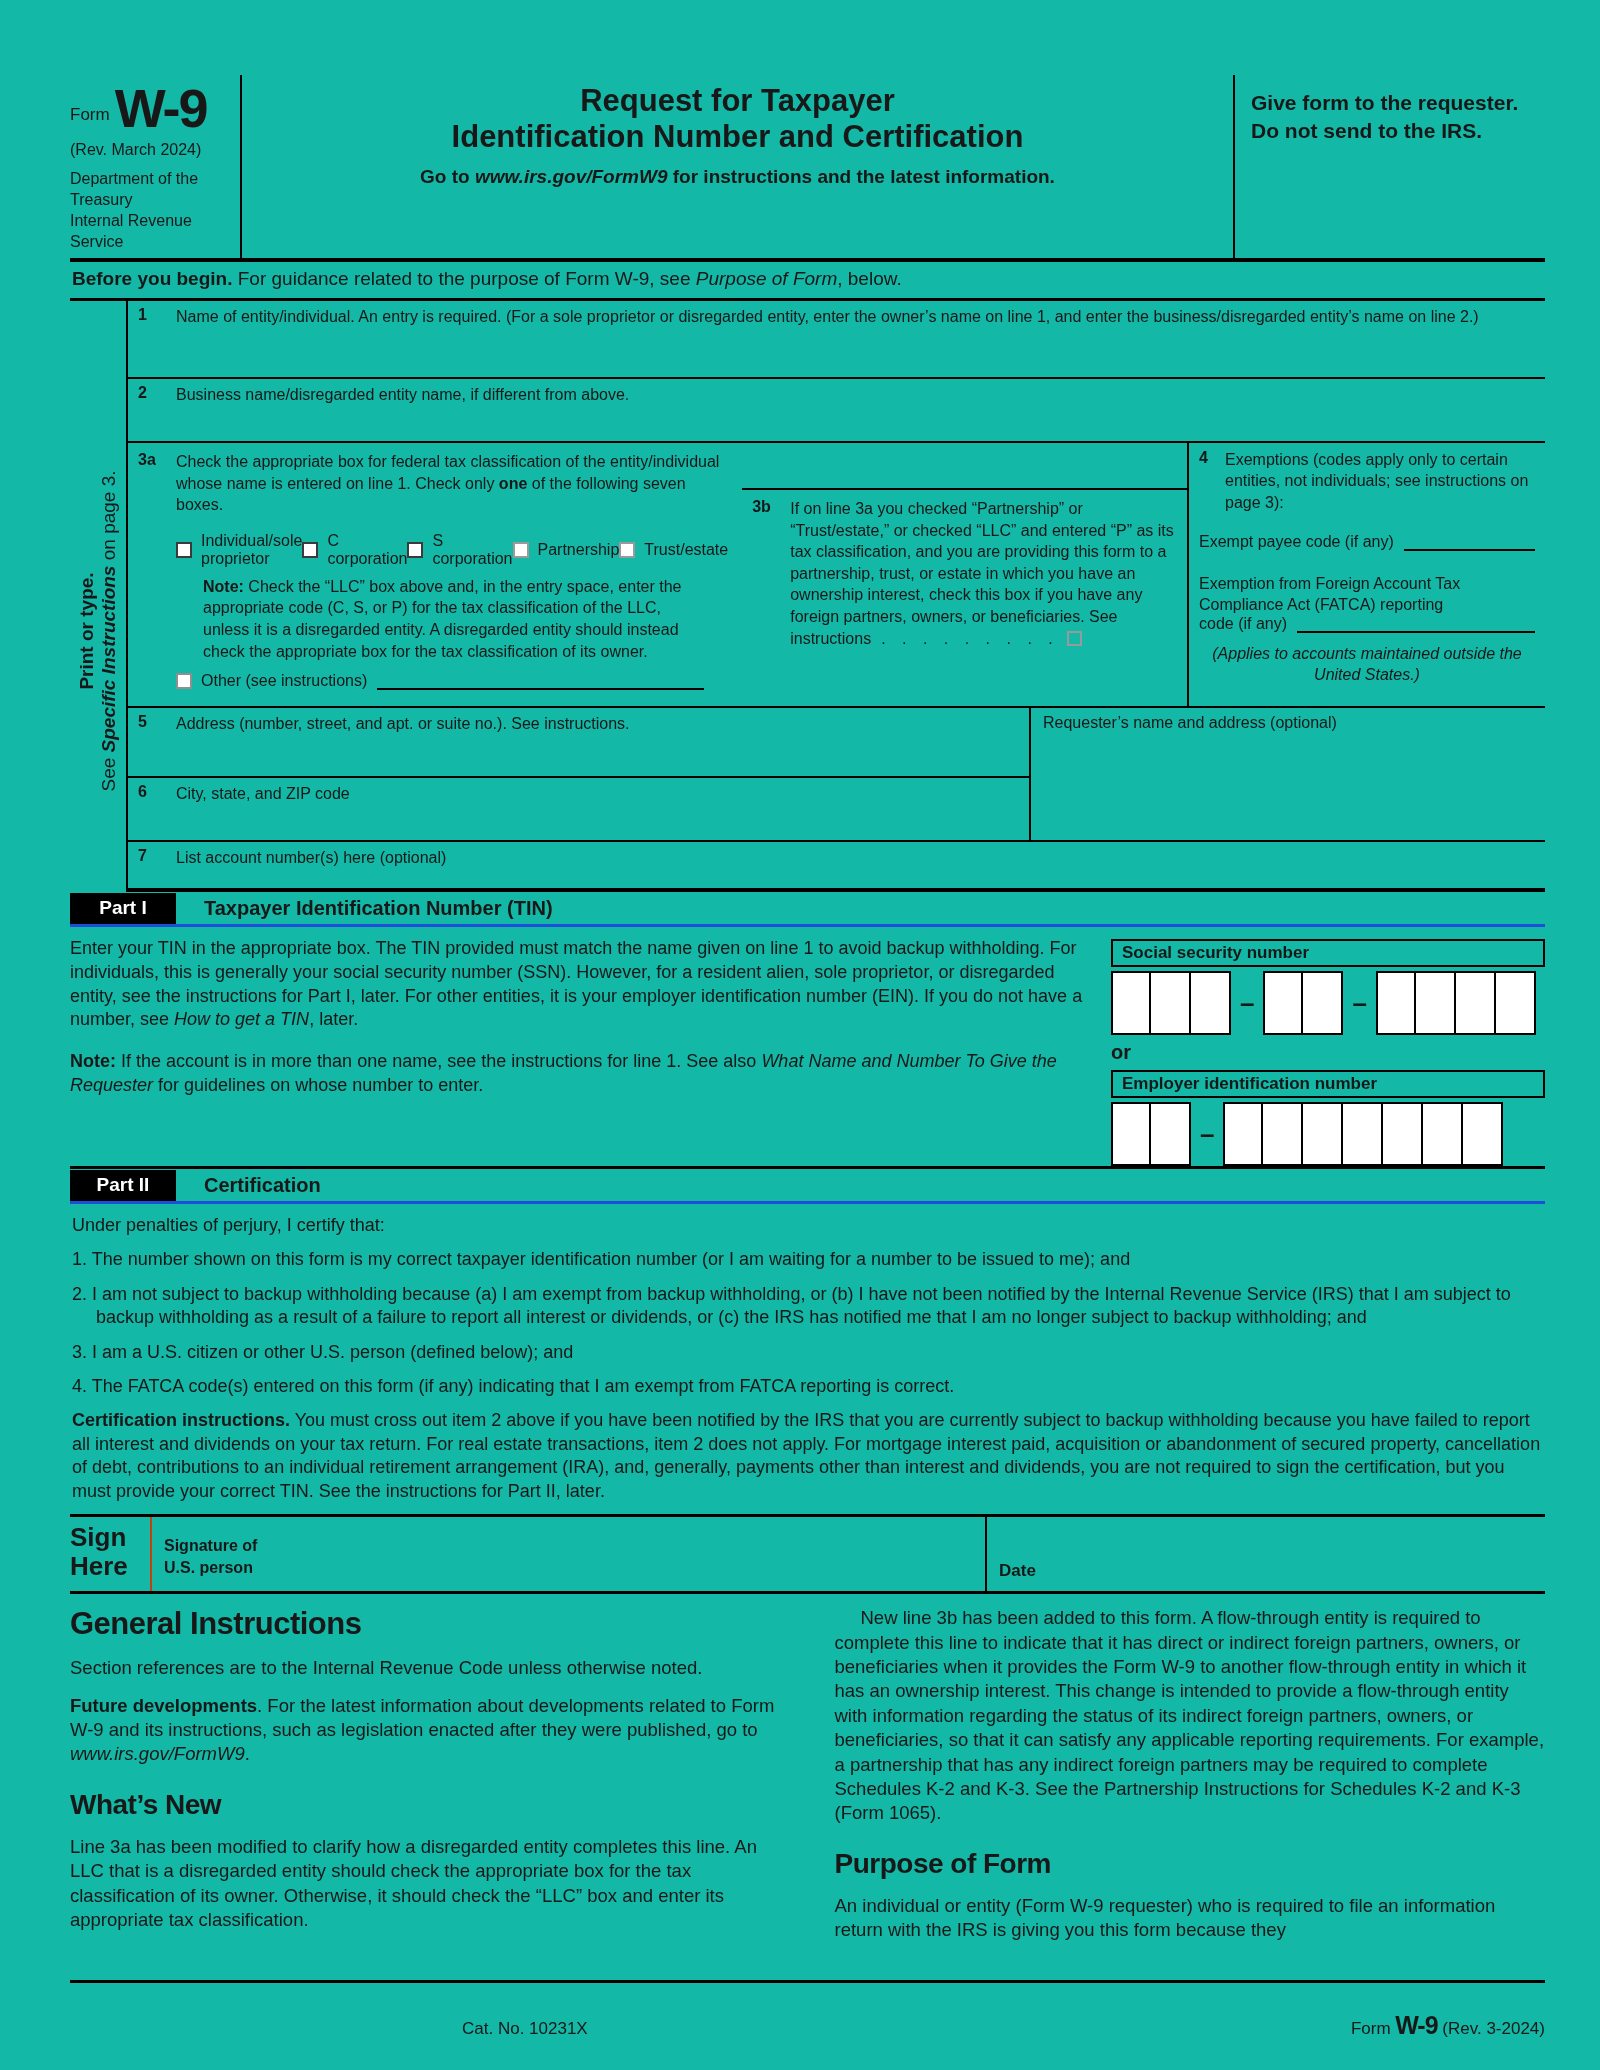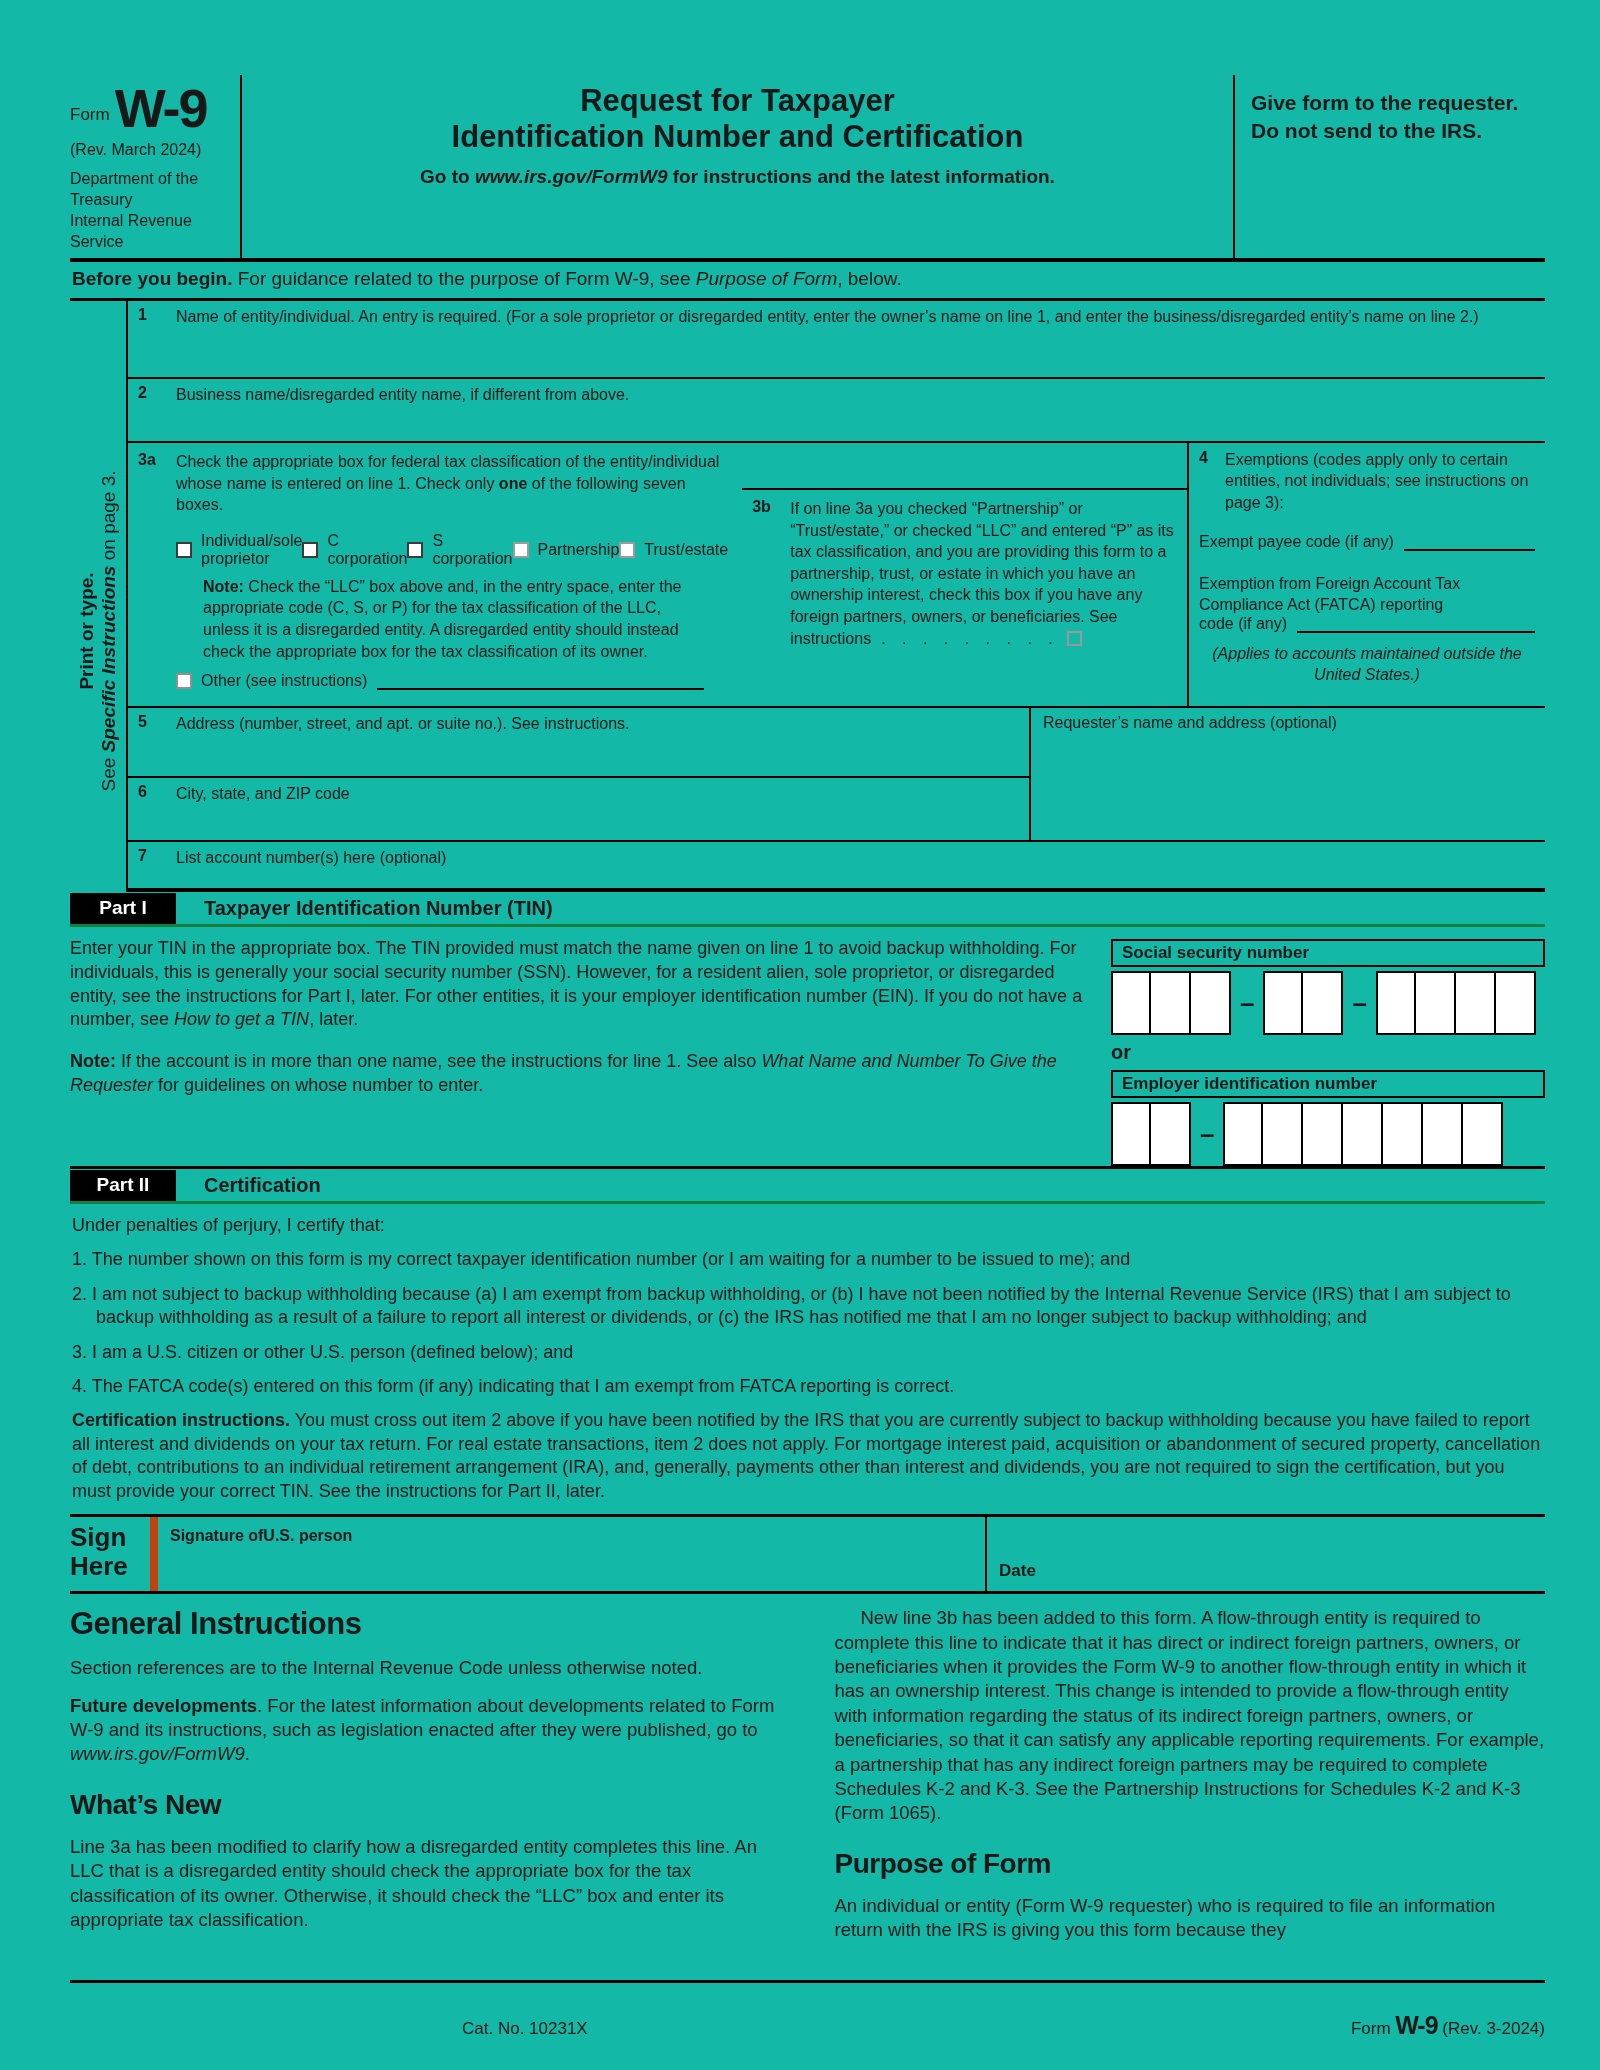--- a/index.html
+++ b/index.html
@@ -70,21 +70,21 @@
   .applies { margin-top: auto; font-style: italic; font-size: 16px; text-align: center;
              padding: 10px 4px 8px; line-height: 1.35; }
   
   .row56 { display: flex; border-bottom: 2px solid #000; }
   .r56-left { flex: 1; display: flex; flex-direction: column; }
   .row5 { display: flex; border-bottom: 2px solid #000; padding: 5px 10px 0; min-height: 70px; }
   .row6 { display: flex; padding: 5px 10px 0; flex: 1; min-height: 62px; }
   .req { width: 516px; flex: none; border-left: 2px solid #000; padding: 6px 12px; font-size: 16px; }
   .row7 { display: flex; border-bottom: 4px solid #000; padding: 5px 10px 0; min-height: 50px; }
   
-  .partbar { display: flex; align-items: stretch; border-bottom: 3px solid #15803d; margin-top: 1px; }
+  .partbar { display: flex; align-items: stretch; border-bottom: 3px solid #1d4ed8; margin-top: 1px; }
   .partlabel { background: #000; color: #fff; font-weight: bold; font-size: 19px;
                padding: 4px 0 5px; width: 106px; text-align: center; }
   .parttitle { font-weight: bold; font-size: 20px; margin-left: 28px; align-self: center; padding: 3px 0; }
   
   .p1body { display: flex; padding: 10px 0 0; border-bottom: 3px solid #000; }
   .p1text { flex: 1; font-size: 18px; line-height: 1.32; padding-right: 26px; padding-bottom: 8px; }
   .p1text .para2 { margin-top: 18px; }
   .tin { width: 434px; flex: none; padding-top: 2px; }
   .tinlabel { border: 2px solid #000; font-weight: bold; font-size: 17px; padding: 2px 9px; }
   .cells { display: flex; align-items: center; margin-top: 4px; }
@@ -94,22 +94,22 @@
   .tindash { font-weight: bold; font-size: 26px; padding: 0 9px; }
   .or { font-weight: bold; font-size: 20px; margin: 6px 0; }
   
   .p2body { padding: 10px 2px 0; font-size: 18px; line-height: 1.3; }
   .p2body .p { margin-bottom: 11px; }
   .p2item { padding-left: 24px; text-indent: -24px; margin-bottom: 11px; }
   
   .sign { display: flex; border-top: 3px solid #000; border-bottom: 3px solid #000; margin-top: 2px; }
   .sign-here { width: 80px; flex: none; font-weight: bold; font-size: 26px; line-height: 1.12;
                padding: 6px 0 10px; }
-  .sig-cell { flex: 1; border-left: 8px solid #c2410c; padding: 8px 12px 10px; font-weight: bold;
-              font-size: 16px; line-height: 1.35; display: flex; flex-direction: row; }
+  .sig-cell { flex: 1; border-left: 2px solid #c2410c; padding: 18px 12px 10px; font-weight: bold;
+              font-size: 16px; line-height: 1.35; display: flex; flex-direction: column; }
   .date-cell { width: 560px; flex: none; border-left: 2px solid #000; padding: 8px 12px 10px;
                font-weight: bold; font-size: 17px; display: flex; align-items: flex-end; }
   
   .instr { display: flex; gap: 54px; padding-top: 12px; justify-content: center; }
   .icol { flex: 1; }
   .h1 { font-size: 31px; font-weight: bold; margin-bottom: 14px; letter-spacing: -.5px; }
   .h2 { font-size: 28px; font-weight: bold; margin: 22px 0 14px; letter-spacing: -.5px; }
   .ipara { font-size: 18.5px; line-height: 1.32; margin-bottom: 13px; }
   .findent { text-indent: 26px; }
   

